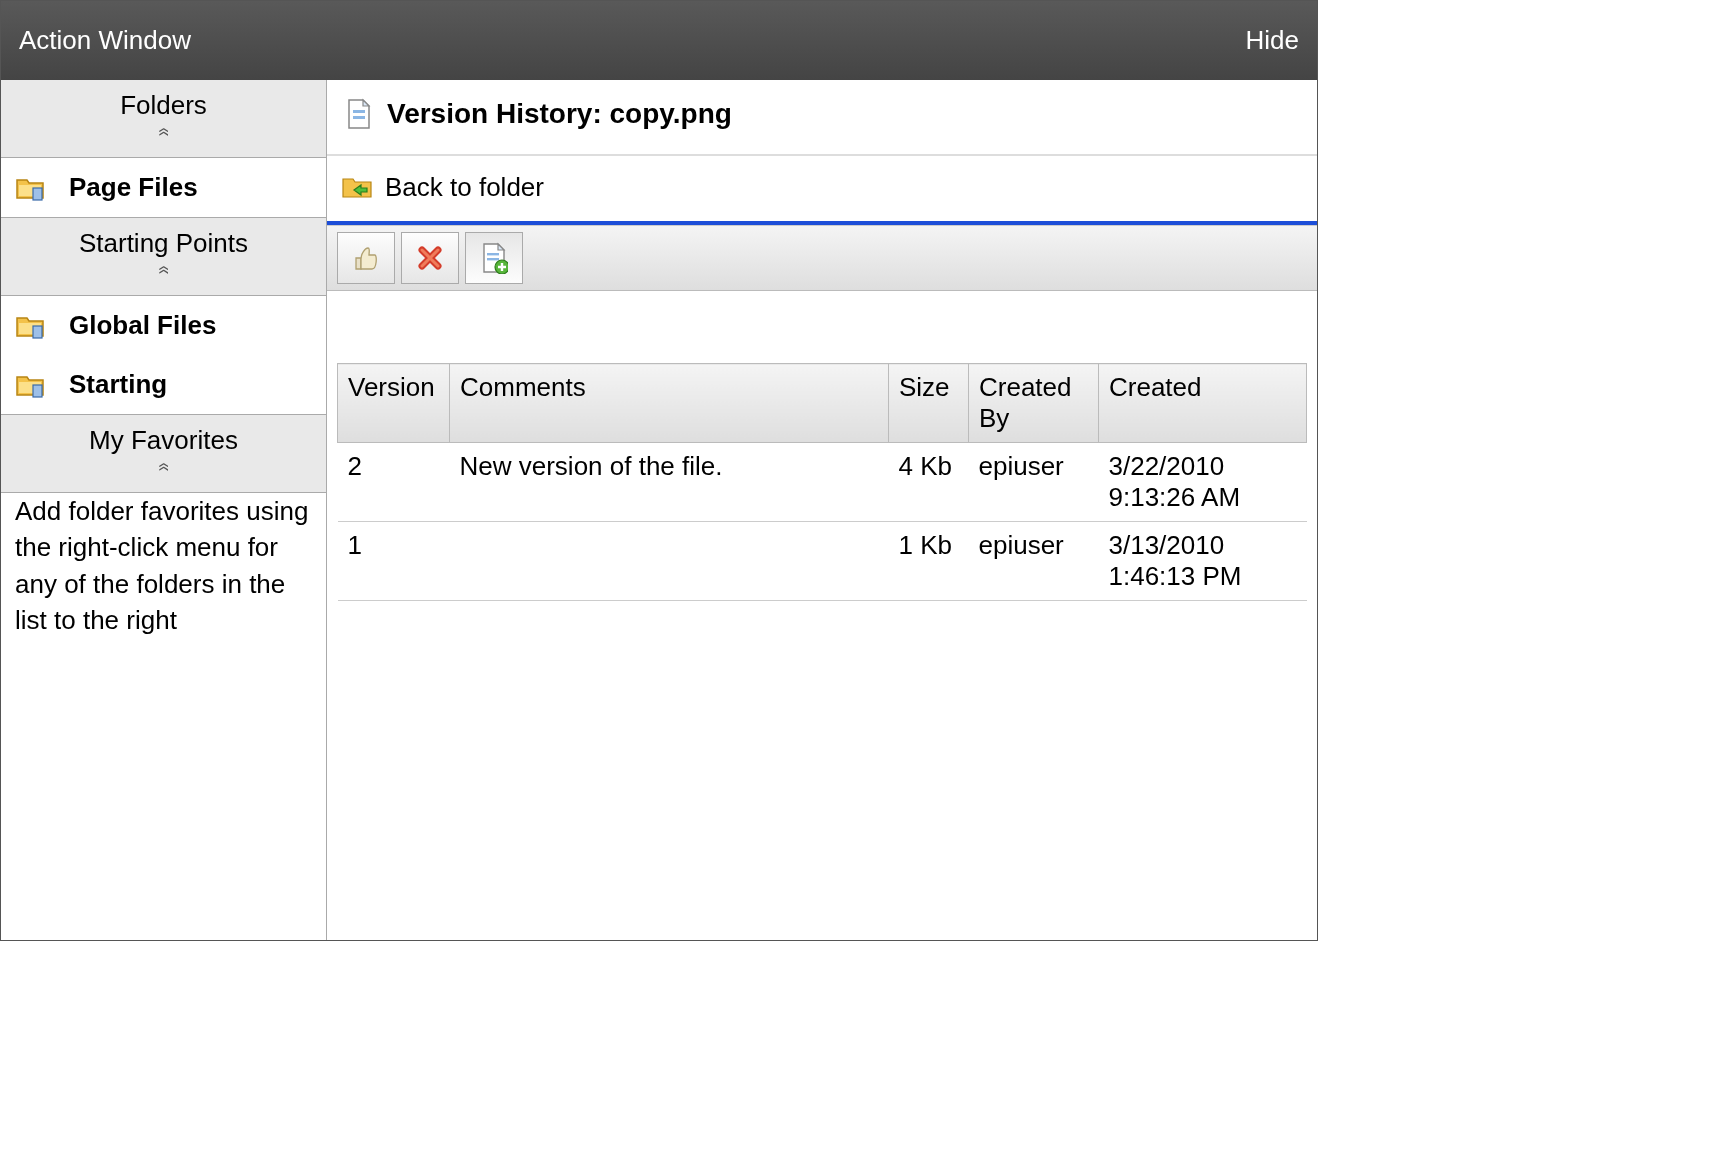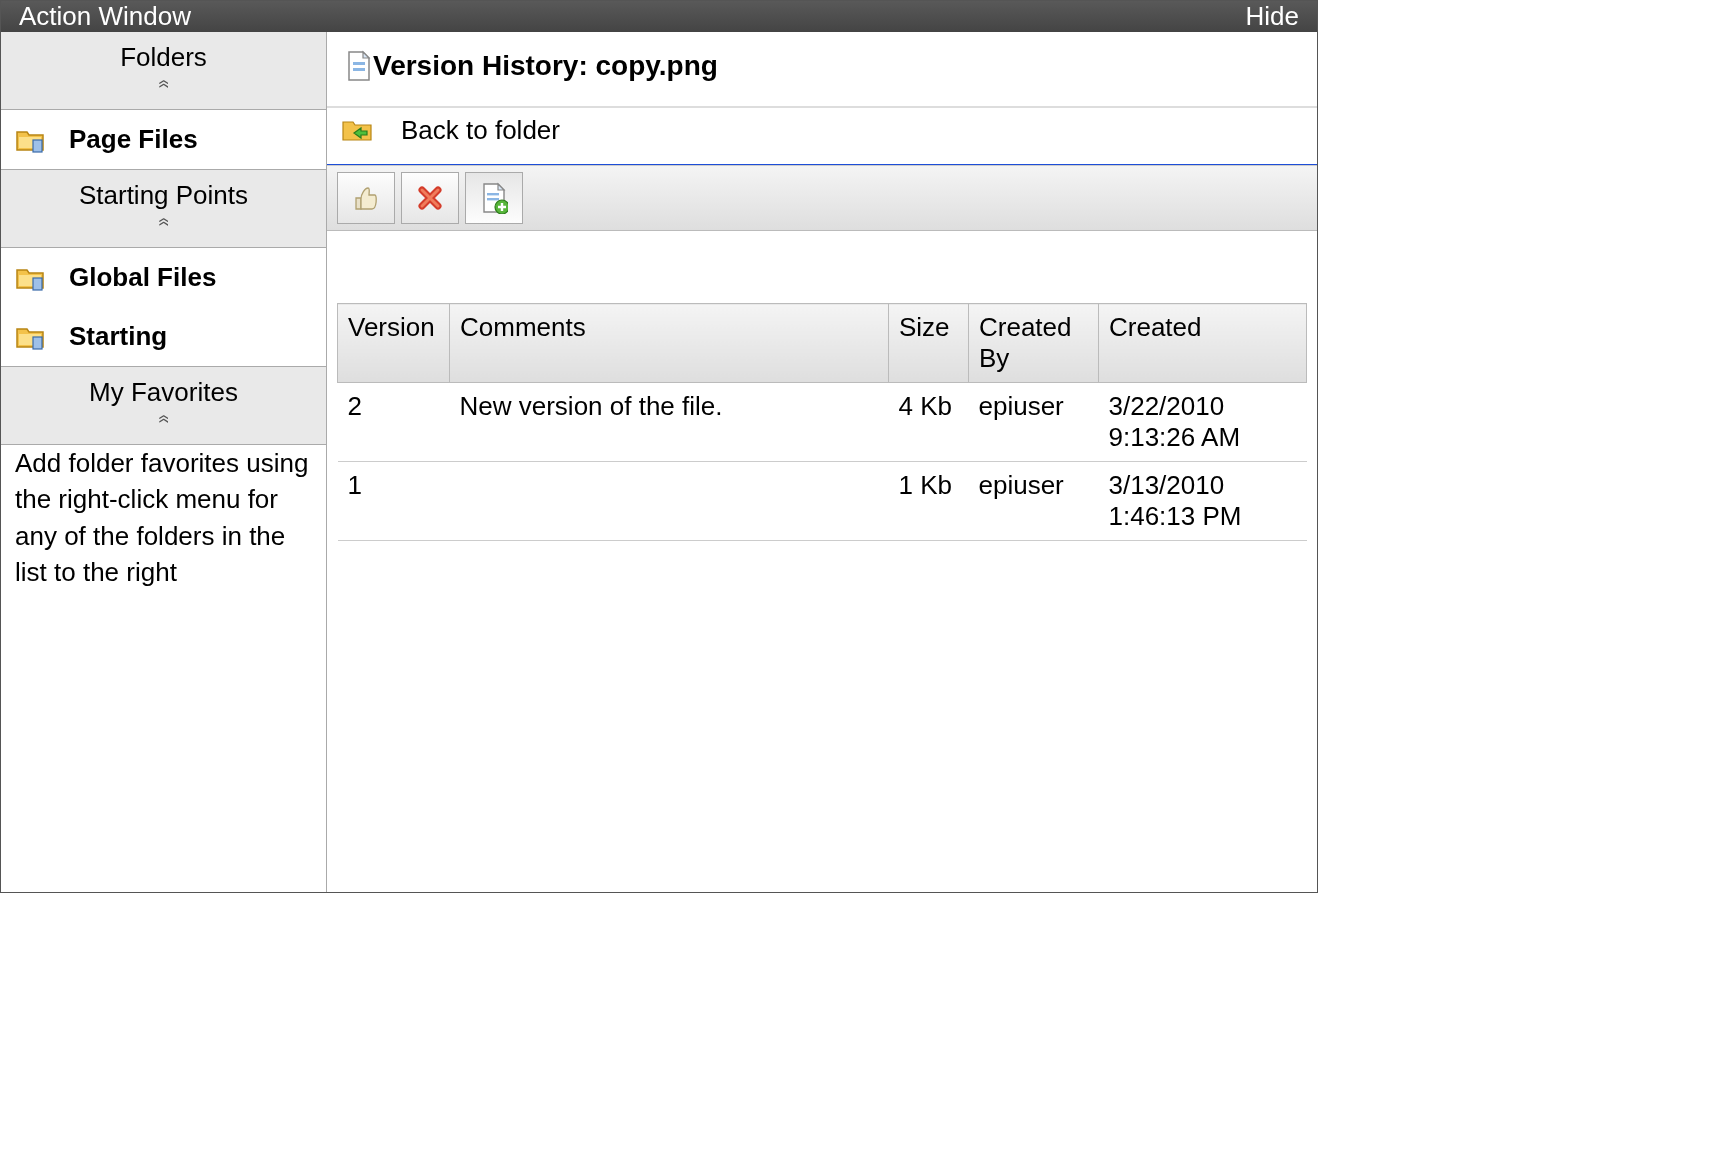--- a/index.html
+++ b/index.html
@@ -15,21 +15,21 @@
     width: 1318px;
     border: 1px solid #555;
   }
   .titlebar {
     background: #4a4a4a;
     background: linear-gradient(#595959, #444);
     color: #fff;
     display: flex;
     justify-content: space-between;
     align-items: center;
-    padding: 0 18px;
+    padding: 24px 18px;
     font-weight: normal;
   }
   .body-area {
     display: flex;
     height: 860px;
     background: #fff;
   }
   .sidebar {
     width: 326px;
     border-right: 1px solid #aaa;
@@ -62,31 +62,32 @@
     line-height: 1.4;
   }
   .main {
     flex: 1;
     display: flex;
     flex-direction: column;
   }
   .main-title {
     display: flex;
     align-items: center;
+    gap: 14px;
     padding: 18px 18px 24px 18px;
     border-bottom: 2px solid #ddd;
     font-weight: bold;
     font-size: 28px;
   }
   .back-row {
     display: flex;
     align-items: center;
-    gap: 26px;
-    padding: 7px 14px 18px 14px;
-    border-bottom: 1px solid #1d4ed8;
+    gap: 10px;
+    padding: 16px 14px 18px 14px;
+    border-bottom: 4px solid #1d4ed8;
     cursor: pointer;
   }
   .toolbar {
     background: #ececec;
     background: linear-gradient(#f4f4f4, #dedede);
     border-top: 1px solid #ccc;
     border-bottom: 1px solid #bbb;
     padding: 6px 10px;
     display: flex;
     gap: 6px;

